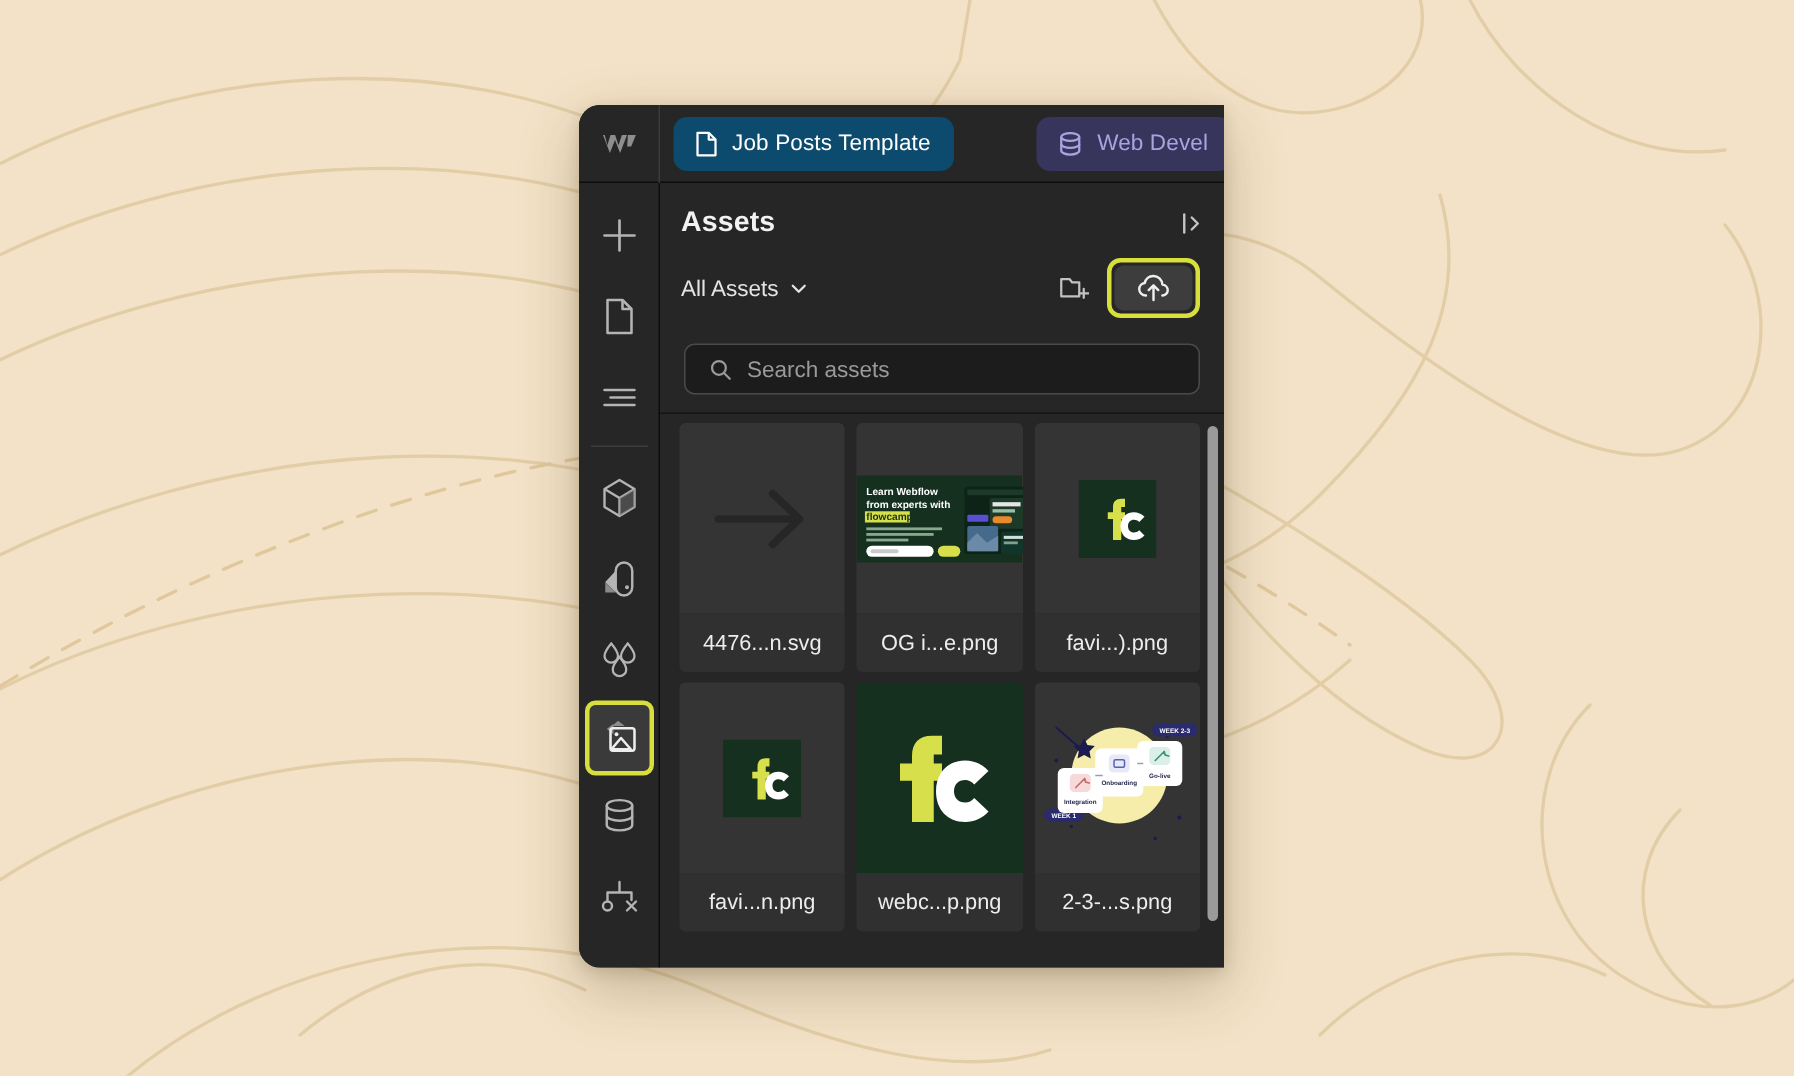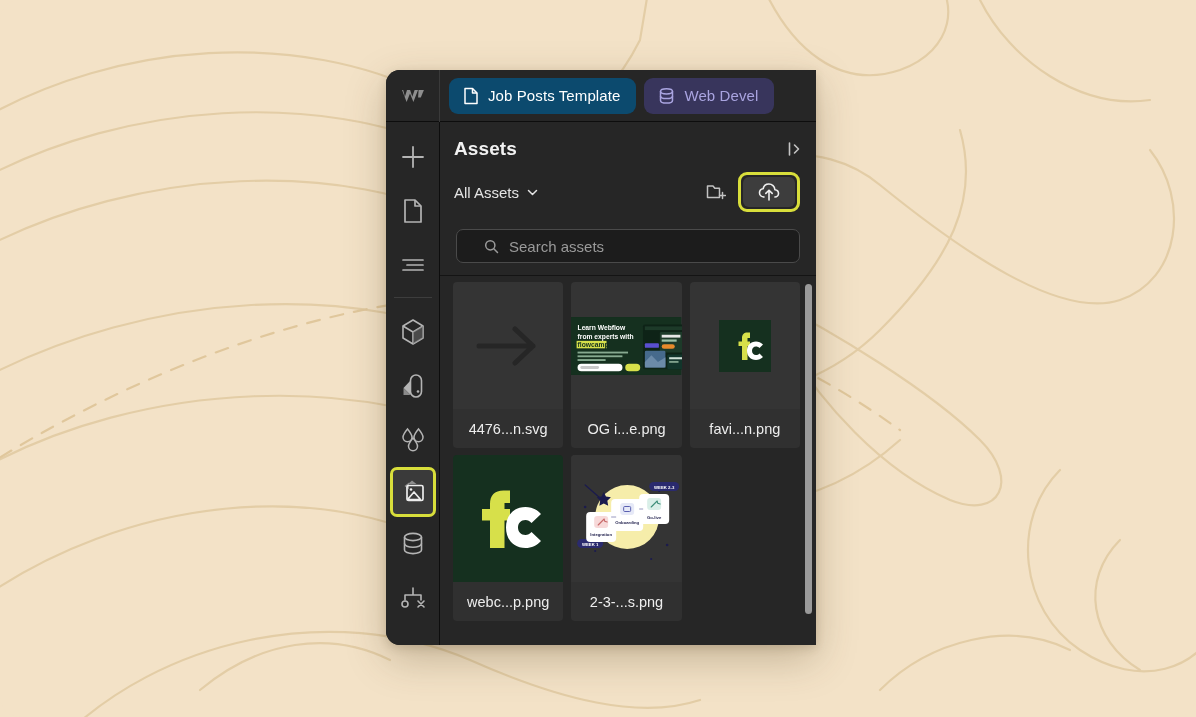--- a/index.html
+++ b/index.html
@@ -43,21 +43,21 @@
     padding-left: 9px; flex: 1; overflow: hidden;
   }
   .tab {
     display: flex; align-items: center; gap: 9px;
     height: 36px; padding: 0 16px 0 14px;
     border-radius: 9px;
     font-size: 15px; font-weight: 500;
     white-space: nowrap;
   }
   .tab.active { background: #0c4a6e; color: #ffffff; }
-  .tab.inactive { background: #38355c; color: #a9a4e0; }
+  .tab.inactive { background: #38355c; color: #a9a4e0; margin-left: 47px; }
   .tab-label { letter-spacing: .1px; }
 
   
   #window-body { display: flex; flex: 1; min-height: 0; }
 
   #left-rail {
     width: 54px; min-width: 54px;
     background: #262626;
     border-right: 1px solid #0d0d0d;
     display: flex; flex-direction: column; align-items: center;
@@ -110,21 +110,21 @@
   #upload-btn {
     width: 52px; height: 30px;
     background: #3d3d3d; border-radius: 6px;
     display: flex; align-items: center; justify-content: center;
     color: #efefef;
   }
 
   #search-row { padding: 4px 16px 12px 16px; }
   #search-box {
     display: flex; align-items: center; gap: 10px;
-    height: 34px; padding: 0 27px;
+    height: 34px; padding: 0 16px;
     background: #1c1c1c; border: 1px solid #4a4a4a; border-radius: 7px;
     color: #8f8f8f;
   }
   #search-placeholder { font-size: 15px; color: #9a9a9a; }
 
   #panel-divider { height: 1px; background: #141414; }
 
   
   #asset-grid-wrap { flex: 1; min-height: 0; position: relative; overflow: hidden; }
   #asset-grid {
@@ -385,20 +385,32 @@
                   <path d="M79 48 L86 41 L93 48 L101 43 V54 H79 Z" fill="#6b8aa8"></path>
                   <rect x="103" y="40" width="20" height="16" rx="1.5" fill="#12352b"></rect>
                   <rect x="105" y="43" width="14" height="2.2" fill="#cfe0d6"></rect>
                   <rect x="105" y="47" width="10" height="2" fill="#7fa08c"></rect>
                 </g>
               </svg>
             </div>
             <div class="asset-name">OG i...e.png</div>
           </div>
 
+          <div class="asset-card">
+            <div class="asset-thumb">
+              <svg class="thumb-fav-sm" viewBox="0 0 52 52">
+                <rect width="52" height="52" fill="#15301f"></rect>
+                <path d="M23 18 C23 14.5 25 12.5 28.5 12.5 H31 V18 H28.5 V21.5 H31 V26 H28.5 V40 H23 V26 H19.5 V21.5 H23 Z" fill="#d7e04a"></path>
+                <path d="M44 24.5 C42 22.5 39.5 21.5 37 21.5 C31.5 21.5 28 25.5 28 30.8 C28 36.1 31.5 40 37 40
+                         C39.5 40 42 39 44 37 L40.5 33.5 C39.5 34.5 38.3 35 37 35 C34.6 35 33 33.3 33 30.8
+                         C33 28.3 34.6 26.5 37 26.5 C38.3 26.5 39.5 27 40.5 28 Z" fill="#ffffff"></path>
+              </svg>
+            </div>
+            <div class="asset-name">favi...).png</div>
+          </div>
 
           <div class="asset-card">
             <div class="asset-thumb">
               <svg class="thumb-fav-sm" viewBox="0 0 52 52">
                 <rect width="52" height="52" fill="#15301f"></rect>
                 <path d="M23 18 C23 14.5 25 12.5 28.5 12.5 H31 V18 H28.5 V21.5 H31 V26 H28.5 V40 H23 V26 H19.5 V21.5 H23 Z" fill="#d7e04a"></path>
                 <path d="M44 24.5 C42 22.5 39.5 21.5 37 21.5 C31.5 21.5 28 25.5 28 30.8 C28 36.1 31.5 40 37 40
                          C39.5 40 42 39 44 37 L40.5 33.5 C39.5 34.5 38.3 35 37 35 C34.6 35 33 33.3 33 30.8
                          C33 28.3 34.6 26.5 37 26.5 C38.3 26.5 39.5 27 40.5 28 Z" fill="#ffffff"></path>
               </svg>

